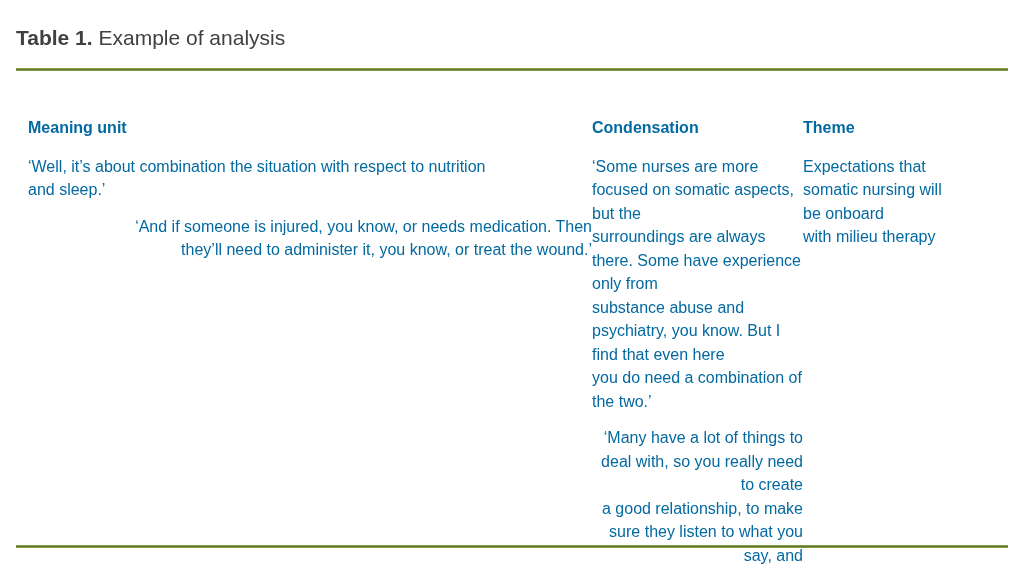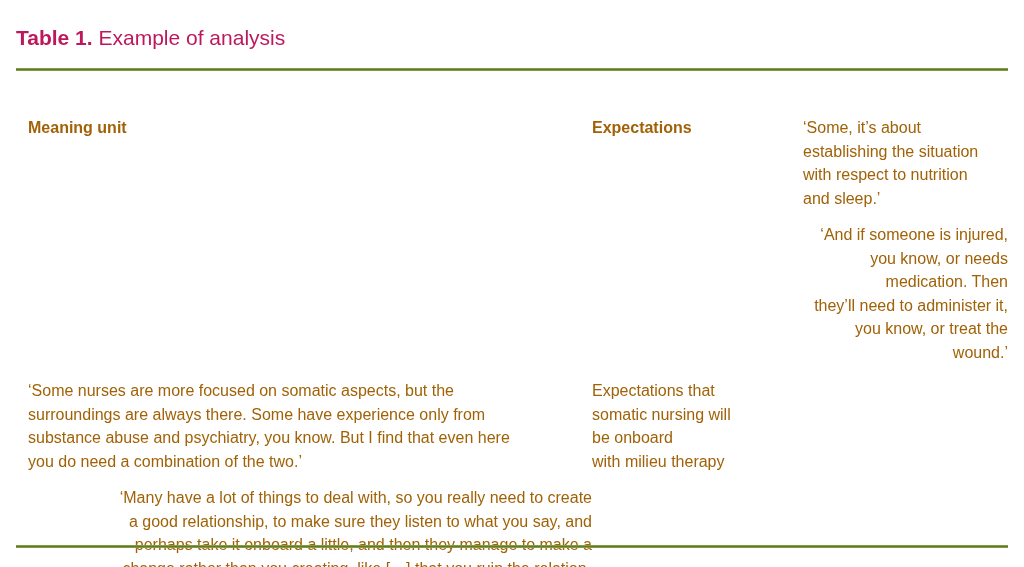--- a/index.html
+++ b/index.html
@@ -9,21 +9,21 @@
     font-family: "Liberation Sans", sans-serif;
     color: #1a1a1a;
     overflow: hidden;
   }
   .title {
     position: absolute;
     left: 16px;
     top: 25px;
     font-size: 21px;
     line-height: 26px;
-    color: #be185d;
+    color: #404040;
     white-space: nowrap;
   }
   .title-label { font-weight: 700; }
   .rule {
     position: absolute;
     left: 16px;
     width: 992px;
     height: 3px;
     background: linear-gradient(to bottom, #9ab157 0%, #62792b 45%, #62792b 60%, #9ab157 100%);
     background-color: #7d9b3d;
@@ -36,21 +36,21 @@
     top: 116px;
     width: 980px;
     display: grid;
     grid-template-columns: 564px 211px 205px;
     row-gap: 15px;
     align-items: start;
   }
   .cell {
     font-size: 16px;
     line-height: 23.5px;
-    color: #a16207;
+    color: #0369a1;
   }
   .head { font-weight: 700; }
   .pre { white-space: pre-line; }
   .quote {
     white-space: pre-line;
     margin: 0 0 13px 0;
   }
   .quote:last-child { margin-bottom: 0; text-align: right; }
 </style>
 </head>
@@ -59,24 +59,25 @@
 <div class="title">
   <span class="title-label">Table 1.</span>
   <span class="title-text">Example of analysis</span>
 </div>
 
 <div class="rule rule-top"></div>
 
 <div class="grid">
 
   <div class="cell head">Meaning unit</div>
-  <div class="cell head">Expectations</div>
+  <div class="cell head">Condensation</div>
+  <div class="cell head">Theme</div>
 
   <div class="cell">
-    <p class="quote">‘Some, it’s about establishing the situation with respect to nutrition
+    <p class="quote">‘Well, it’s about combination the situation with respect to nutrition
 and sleep.’</p>
     <p class="quote">‘And if someone is injured, you know, or needs medication. Then
 they’ll need to administer it, you know, or treat the wound.’</p>
   </div>
 
   <div class="cell">
     <p class="quote">‘Some nurses are more focused on somatic aspects, but the
 surroundings are always there. Some have experience only from
 substance abuse and psychiatry, you know. But I find that even here
 you do need a combination of the two.’</p>

